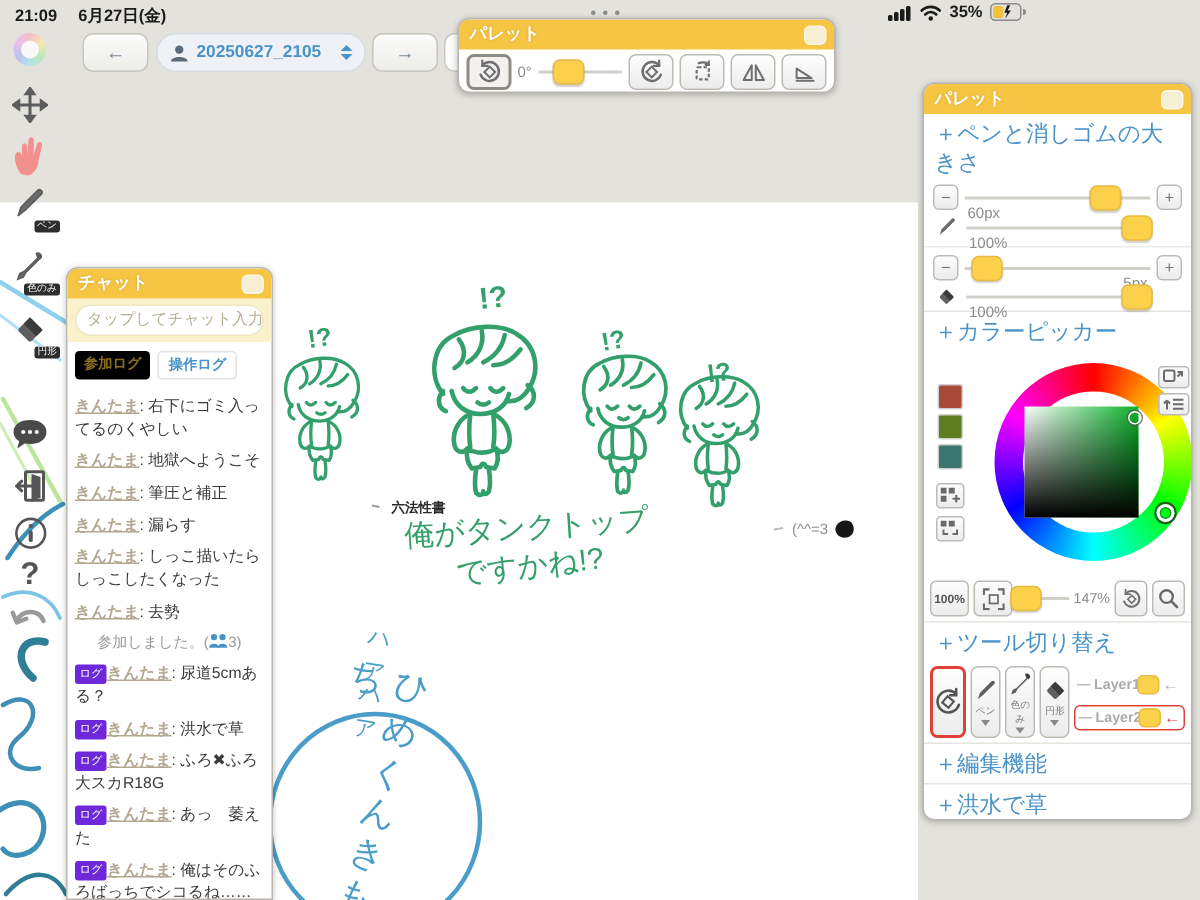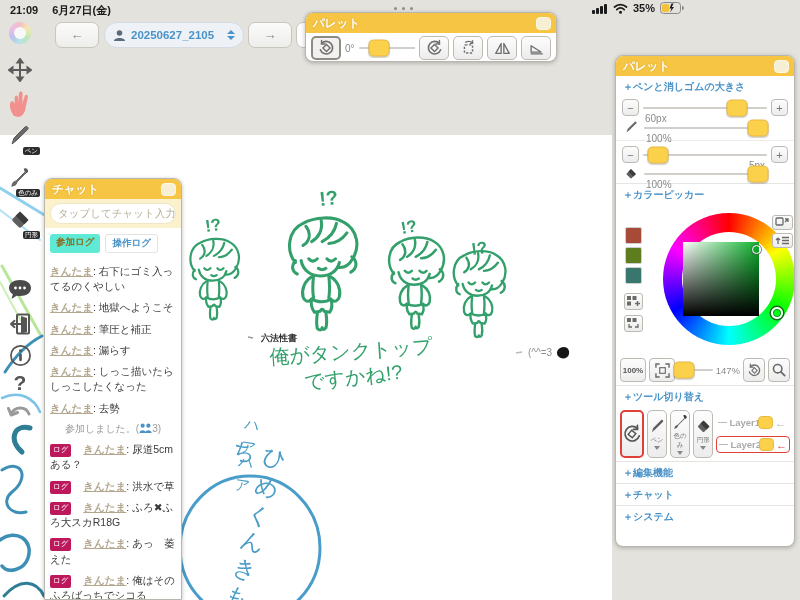--- a/index.html
+++ b/index.html
@@ -51,32 +51,32 @@
   #left-tools { position:absolute; left:0; top:20px; width:40px; z-index:6; }
   .ltool { position:absolute; left:0; width:40px; display:flex; justify-content:center; }
   .tool-tag { position:absolute; right:0; bottom:-7px; background:#2d2d2d; color:#fff; font-size:6.5px; line-height:8px; padding:0 2px; border-radius:2px; }
 
   
   #chat-panel { left:44px; top:178px; width:138px; height:422px; border-radius:8px 8px 0 0; }
   #chat-input-strip { background:#fbf2cd; padding:4px 5px; }
   #chat-input { background:#fff; border:1px solid #efe6c4; border-radius:11px; height:21px; font-size:10.5px; color:#b6ae95; line-height:19px; padding:0 7px; white-space:nowrap; overflow:hidden; }
   #chat-tabs { display:flex; gap:5px; padding:6px 5px 2px 5px; }
   .chat-tab { font-size:9.5px; font-weight:bold; padding:2px 6px; border-radius:3px; }
-  .chat-tab.active { background:#5eead4; color:#8a6d20; }
+  .chat-tab.active { background:#000000; color:#8a6d20; }
   .chat-tab.inactive { background:#fff; color:#4a93c8; border:1px solid #e3e3e3; }
   #chat-messages { padding:3px 5px; }
   .msg { font-size:10.5px; line-height:1.45; color:#3a3a3a; margin:6px 0; word-break:break-all; }
   .msg-user { color:#b3a78f; font-weight:bold; text-decoration:underline; }
-  .log-badge { display:inline-block; background:#be185d; color:#fff; font-size:7.5px; padding:1px 3px; border-radius:2px; margin-right:12px; vertical-align:1px; }
+  .log-badge { display:inline-block; background:#6d28d9; color:#fff; font-size:7.5px; padding:1px 3px; border-radius:2px; margin-right:0; vertical-align:1px; }
   .msg.system { color:#9a9a9a; text-align:center; font-size:10px; }
   .msg.system svg { vertical-align:-1px; }
 
   
   #palette-panel { left:615px; top:55px; width:180px; height:492px; }
-  .sect-label { border-top:1px solid #e7e5e0; color:#4a93c8; font-size:10px; font-weight:bold; padding:4px 7px 3px 7px; }
+  .sect-label { border-top:1px solid #e7e5e0; color:#4a93c8; font-size:15px; font-weight:normal; padding:4px 7px 3px 7px; }
   .sect-label.first { border-top:none; }
   .slider-row { display:flex; align-items:center; gap:4px; padding:2px 6px; }
   .pm-btn { width:17px; height:17px; background:linear-gradient(#fdfdfd,#ececec); border:1px solid #bdbab4; border-radius:4px; color:#777; font-size:11px; line-height:14px; text-align:center; flex:0 0 auto; }
   .srow-track { flex:1; }
   .s-label { position:absolute; font-size:10px; color:#8a8a8a; top:6px; }
   .tool-ico { width:18px; flex:0 0 auto; display:flex; justify-content:center; }
   .divider { border-top:1px solid #eeece8; margin:3px 0; }
 
   #picker-zone { position:relative; height:150px; }
   #wheel { position:absolute; left:47px; top:8px; width:132px; height:132px; border-radius:50%;
@@ -578,18 +578,18 @@
         <div class="layer-row selected">
           <span class="layer-dash"></span>
           <span class="layer-label">Layer2</span>
           <span class="layer-knob"></span>
           <span class="layer-arrow red">←</span>
         </div>
       </div>
     </div>
 
     <div class="sect-label">＋編集機能</div>
-    <div class="sect-label">＋チャット</div>
+    <div class="sect-label">＋洪水で草</div>
     <div class="sect-label">＋システム</div>
 
   </div>
 
 </div>
 
 </body></html>

